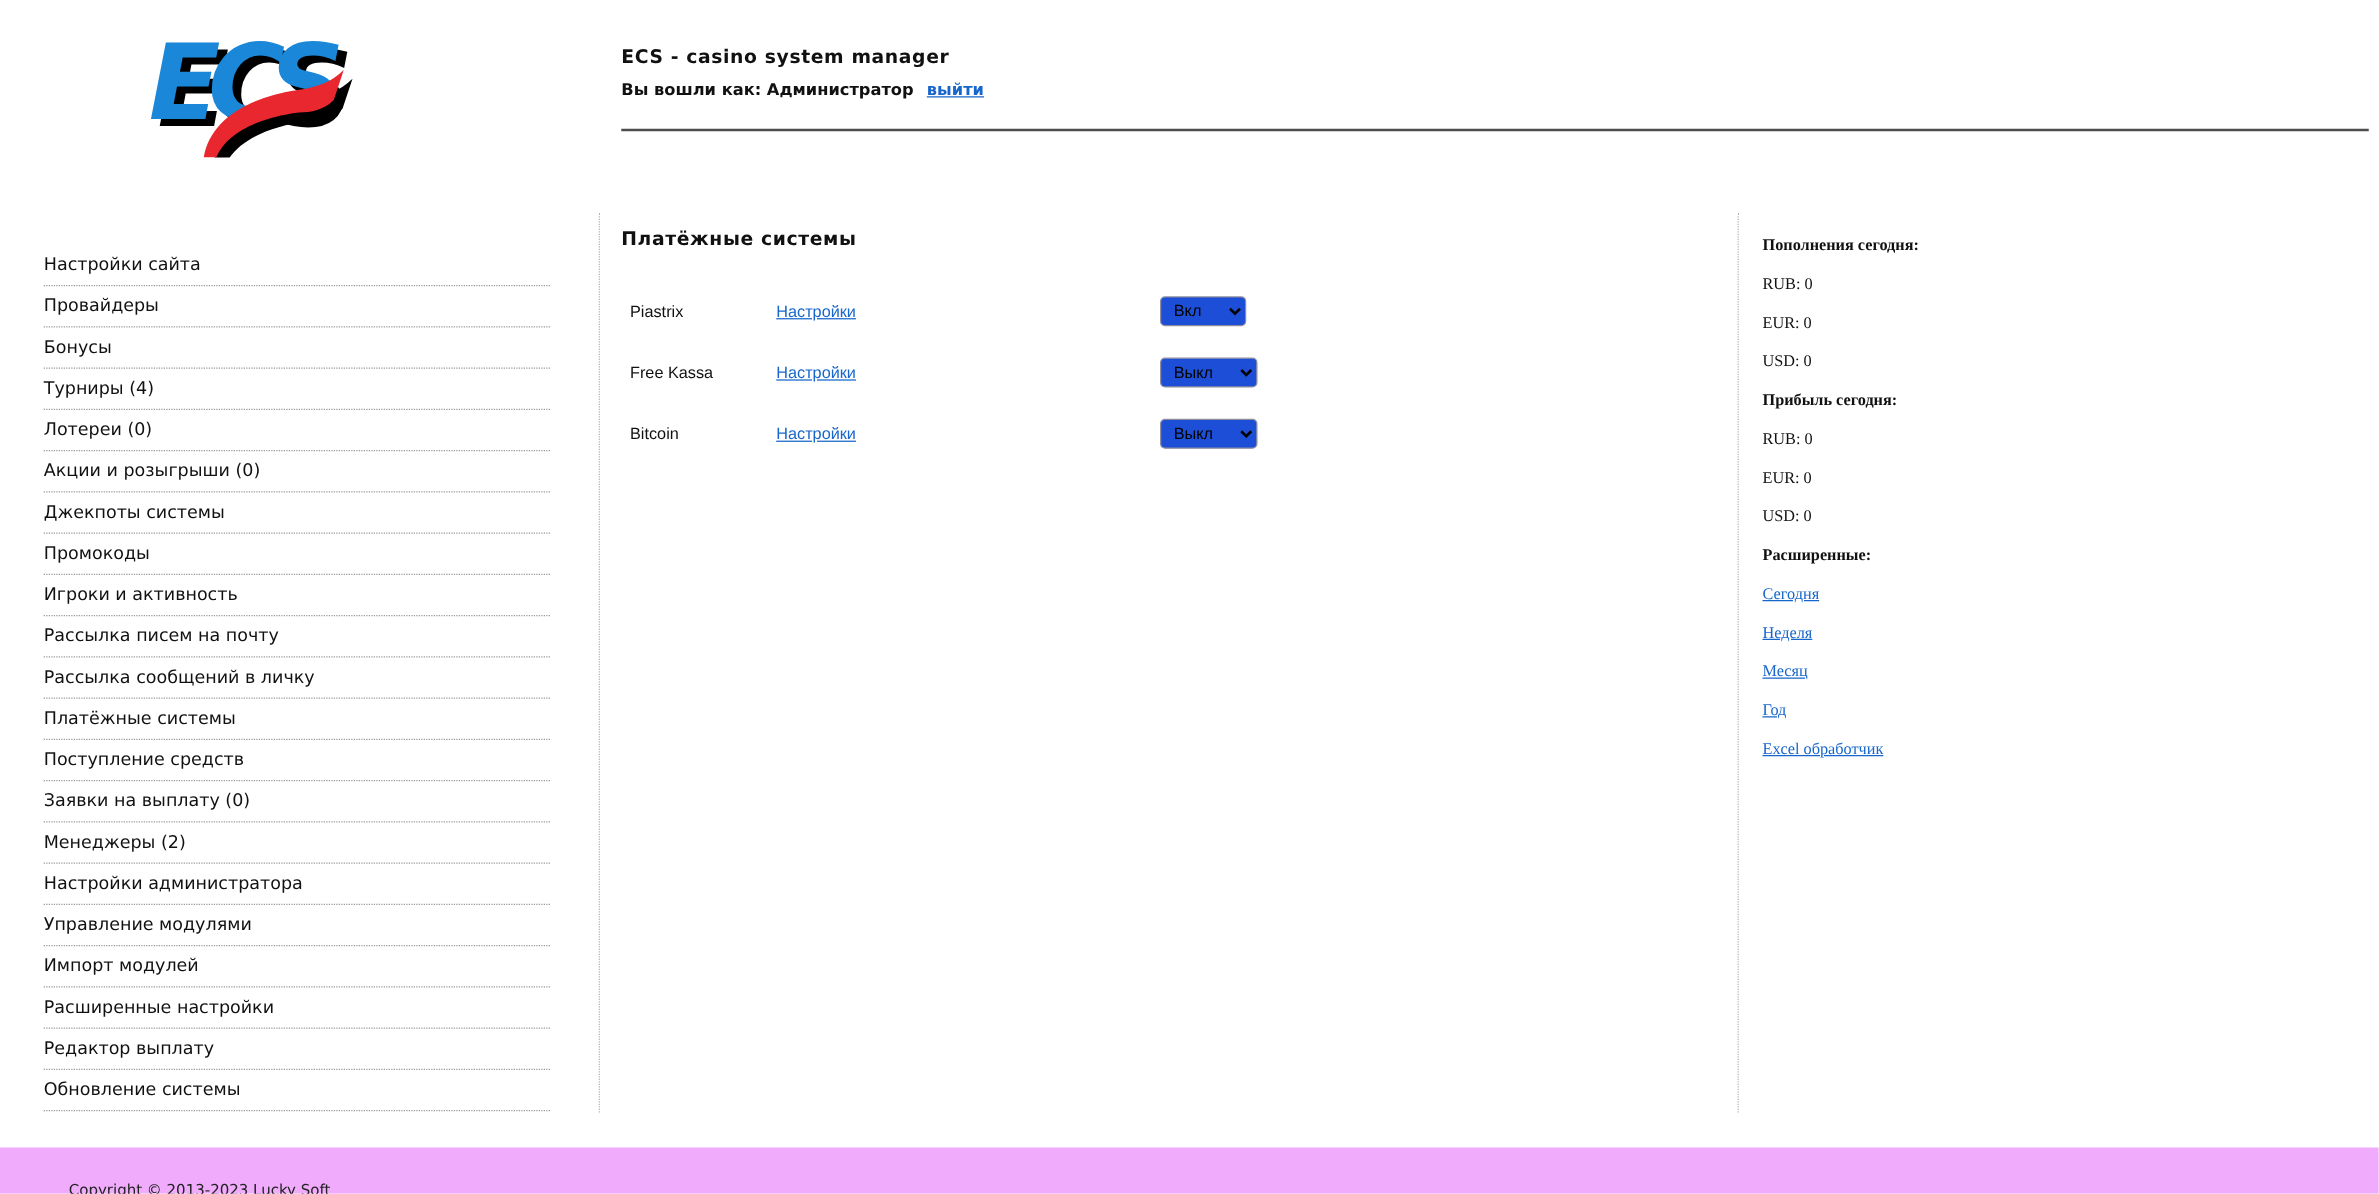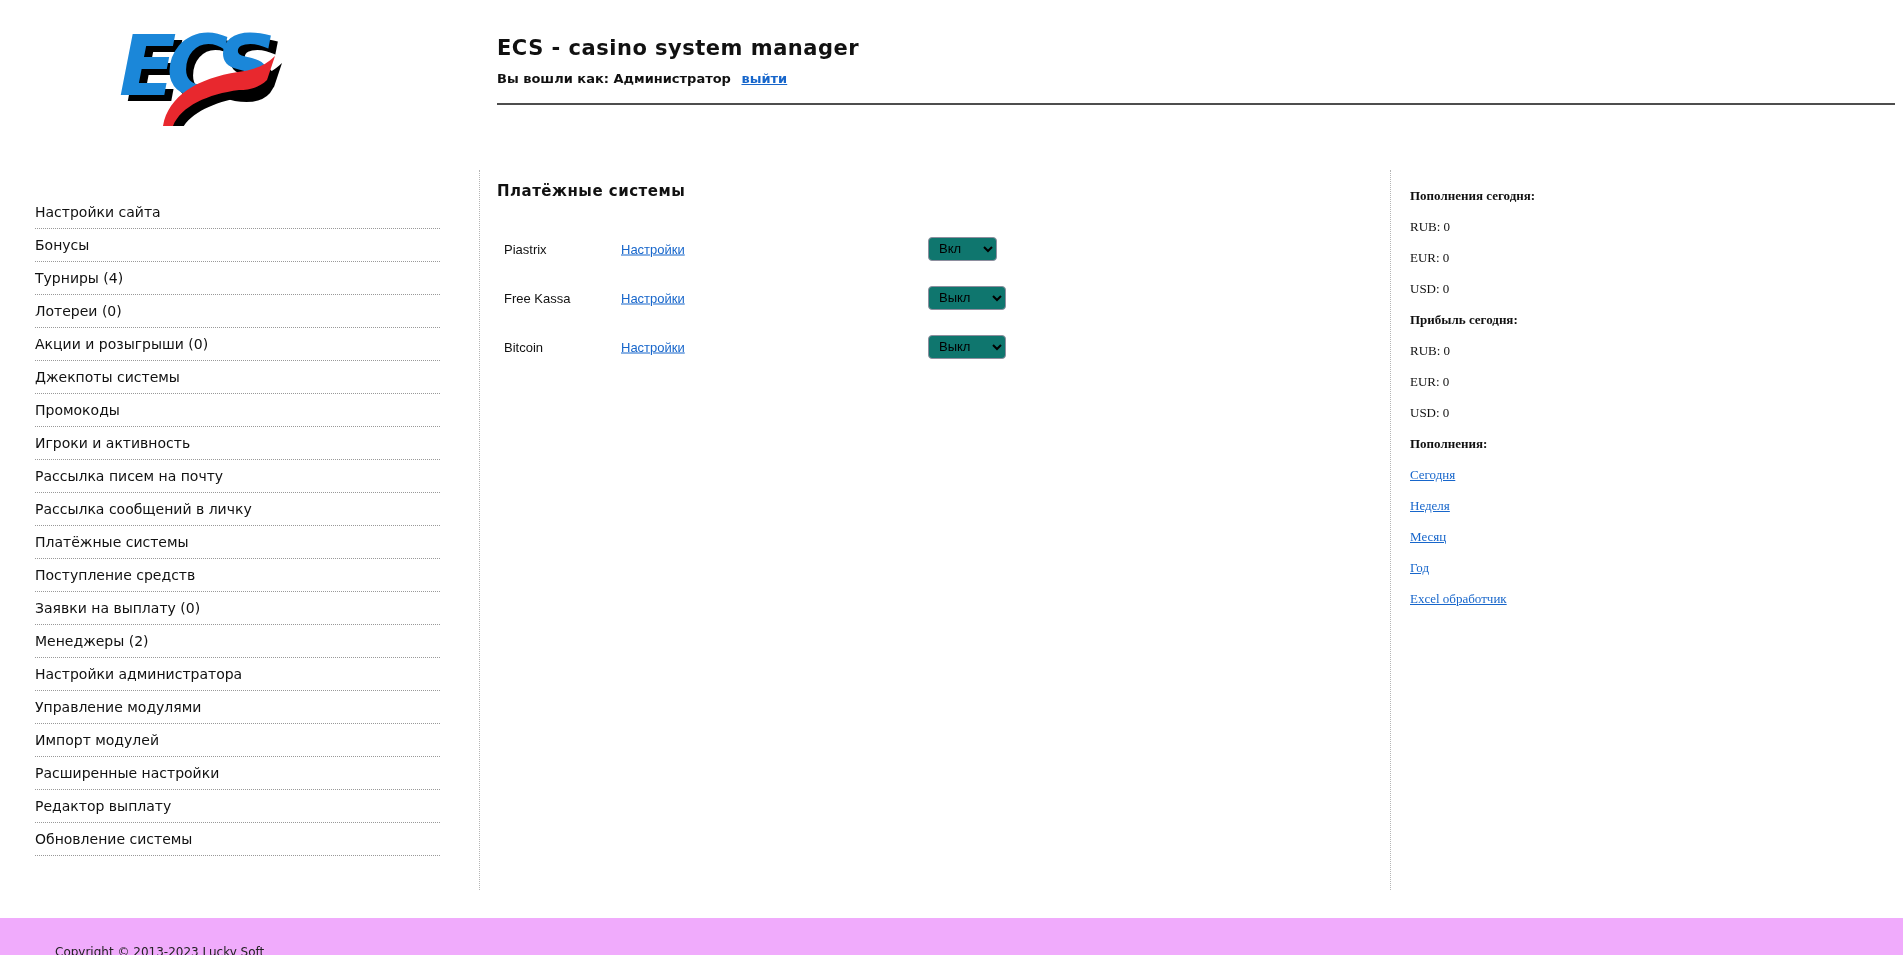--- a/index.html
+++ b/index.html
@@ -10,21 +10,21 @@
   }
   *{margin:0;padding:0;box-sizing:border-box;}
   html,body{width:1903px;height:955px;overflow:hidden;background:#fff;
     font-family:"DejaVu Sans",sans-serif;color:var(--text);}
   body{position:relative;}
   a{color:var(--link);text-decoration:underline;cursor:pointer;}
 
   
   .logo{position:absolute;left:113px;top:16px;width:170px;height:110px;}
   .hdr{position:absolute;left:497px;top:36px;}
-  .hdr h1{font-size:21px;font-weight:bold;letter-spacing:.5px;}
+  .hdr h1{font-size:15px;font-weight:bold;letter-spacing:.5px;}
   .login-line{margin-top:11px;font-size:13px;font-weight:bold;}
   .login-line a{margin-left:6px;}
   .hdr-rule{position:absolute;left:497px;top:103px;width:1398px;height:2px;background:#4d4d4d;}
 
   
   .sidebar{position:absolute;left:23px;top:196px;width:405px;list-style:none;margin-left:12px;}
   .sidebar li{height:33px;display:flex;align-items:center;font-size:14px;
     border-bottom:1px dotted #999;cursor:pointer;}
 
   
@@ -36,21 +36,21 @@
   .main{position:absolute;left:497px;top:182px;width:880px;}
   .main h2{font-size:15px;font-weight:bold;letter-spacing:.5px;}
   .pay-rows{margin-top:24px;}
   .pay-row{position:relative;height:49px;}
   .pay-row .pname{position:absolute;left:7px;top:50%;transform:translateY(-50%);
     font-family:"Liberation Sans",sans-serif;font-size:13px;}
   .pay-row .plink{position:absolute;left:124px;top:50%;transform:translateY(-50%);
     font-family:"Liberation Sans",sans-serif;font-size:13px;}
   .pay-row select{position:absolute;left:431px;top:50%;transform:translateY(-50%);
     font-family:"Liberation Sans",sans-serif;font-size:13px;
-    background:#0f766e;border:1px solid #8e8e9e;border-radius:4px;
+    background:#1d4ed8;border:1px solid #8e8e9e;border-radius:4px;
     height:24px;padding:0 18px 0 6px;}
 
   
   .rightbar{position:absolute;left:1410px;top:180px;width:290px;font-size:13px;font-family:Liberation Serif, serif;}
   .rb-row{height:31px;display:flex;align-items:center;}
   .rb-head{font-weight:bold;}
 
   
   .footer{position:absolute;left:0;top:918px;width:1903px;height:37px;background:#f0abfc;}
   .footer .copy{position:absolute;left:55px;top:27px;font-size:12px;color:#222;white-space:nowrap;}
@@ -73,20 +73,21 @@
   <h1>ECS - casino system manager</h1>
   <div class="login-line">
     <span>Вы вошли как: Администратор</span>
     <a>выйти</a>
   </div>
 </div>
 <div class="hdr-rule"></div>
 
 <ul class="sidebar">
   <li>Настройки сайта</li>
+  <li>Провайдеры</li>
   <li>Бонусы</li>
   <li>Турниры (4)</li>
   <li>Лотереи (0)</li>
   <li>Акции и розыгрыши (0)</li>
   <li>Джекпоты системы</li>
   <li>Промокоды</li>
   <li>Игроки и активность</li>
   <li>Рассылка писем на почту</li>
   <li>Рассылка сообщений в личку</li>
   <li>Платёжные системы</li>
@@ -137,21 +138,21 @@
 
 <div class="rightbar">
   <div class="rb-row rb-head">Пополнения сегодня:</div>
   <div class="rb-row">RUB: 0</div>
   <div class="rb-row">EUR: 0</div>
   <div class="rb-row">USD: 0</div>
   <div class="rb-row rb-head">Прибыль сегодня:</div>
   <div class="rb-row">RUB: 0</div>
   <div class="rb-row">EUR: 0</div>
   <div class="rb-row">USD: 0</div>
-  <div class="rb-row rb-head">Пополнения:</div>
+  <div class="rb-row rb-head">Расширенные:</div>
   <div class="rb-row">
       <a>Сегодня</a>
     </div>
   <div class="rb-row">
       <a>Неделя</a>
     </div>
   <div class="rb-row">
       <a>Месяц</a>
     </div>
   <div class="rb-row">

